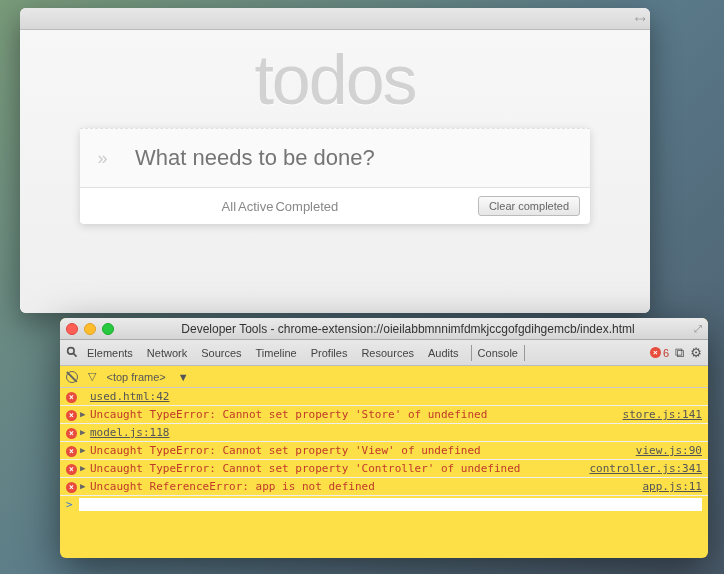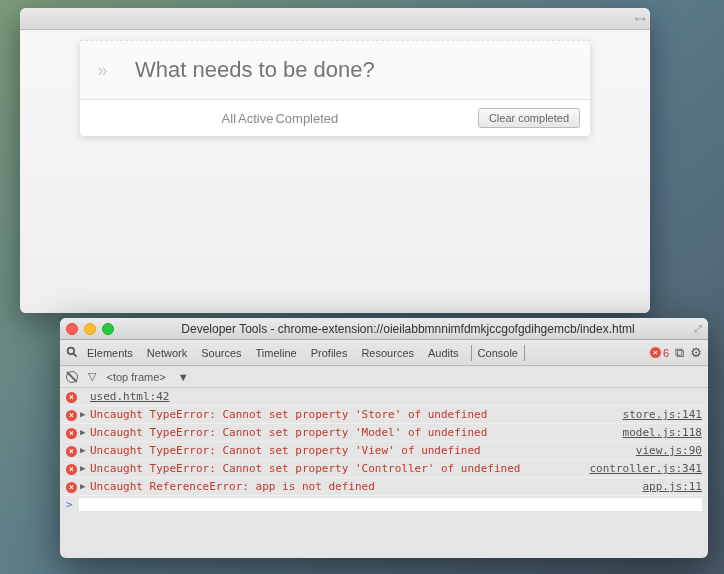--- a/index.html
+++ b/index.html
@@ -100,21 +100,21 @@
   color: #666;
   cursor: pointer;
   margin-left: 8px;
 }
 
 
 .devtools-window {
   position: absolute;
   top: 318px; left: 60px;
   width: 648px; height: 240px;
-  background: #e5e5e5;
+  background: #fde047;
   border-radius: 6px;
   box-shadow: 0 12px 40px rgba(0,0,0,0.5);
   overflow: hidden;
   font-size: 11px;
 }
 .dt-titlebar {
   height: 22px;
   background: linear-gradient(#ebebeb, #d5d5d5);
   border-bottom: 1px solid #aaa;
   display: flex;
@@ -210,20 +210,21 @@
 .search-icon-svg { width: 13px; height: 13px; stroke: #555; fill: none; stroke-width: 2; }
 </style>
 </head>
 <body>
 
 <div class="app-window">
   <div class="app-titlebar">
     <span class="app-expand-icon">⤢</span>
   </div>
   <div class="app-content">
+    <h1 class="app-title">todos</h1>
     <div class="todo-container">
       <div class="todo-input-row">
         <div class="toggle-all">»</div>
         <input class="todo-input" placeholder="What needs to be done?" style="">
       </div>
       <div class="todo-footer">
         <div class="filters">
           <span class="filter">All</span>
           <span class="filter">Active</span>
           <span class="filter">Completed</span>
@@ -287,21 +288,20 @@
       </div>
       <div class="console-row">
         <span class="row-icon"><span class="err-icon">×</span></span>
         <span class="row-arrow">▶</span>
         <span class="row-text">Uncaught TypeError: Cannot set property 'Store' of undefined</span>
         <span class="row-src">store.js:141</span>
       </div>
       <div class="console-row">
         <span class="row-icon"><span class="err-icon">×</span></span>
         <span class="row-arrow">▶</span>
-        <span class="row-text">Uncaught TypeError: Cannot set property 'Model' of undefined</span>
         <span class="row-src">model.js:118</span>
       </div>
       <div class="console-row">
         <span class="row-icon"><span class="err-icon">×</span></span>
         <span class="row-arrow">▶</span>
         <span class="row-text">Uncaught TypeError: Cannot set property 'View' of undefined</span>
         <span class="row-src">view.js:90</span>
       </div>
       <div class="console-row">
         <span class="row-icon"><span class="err-icon">×</span></span>

